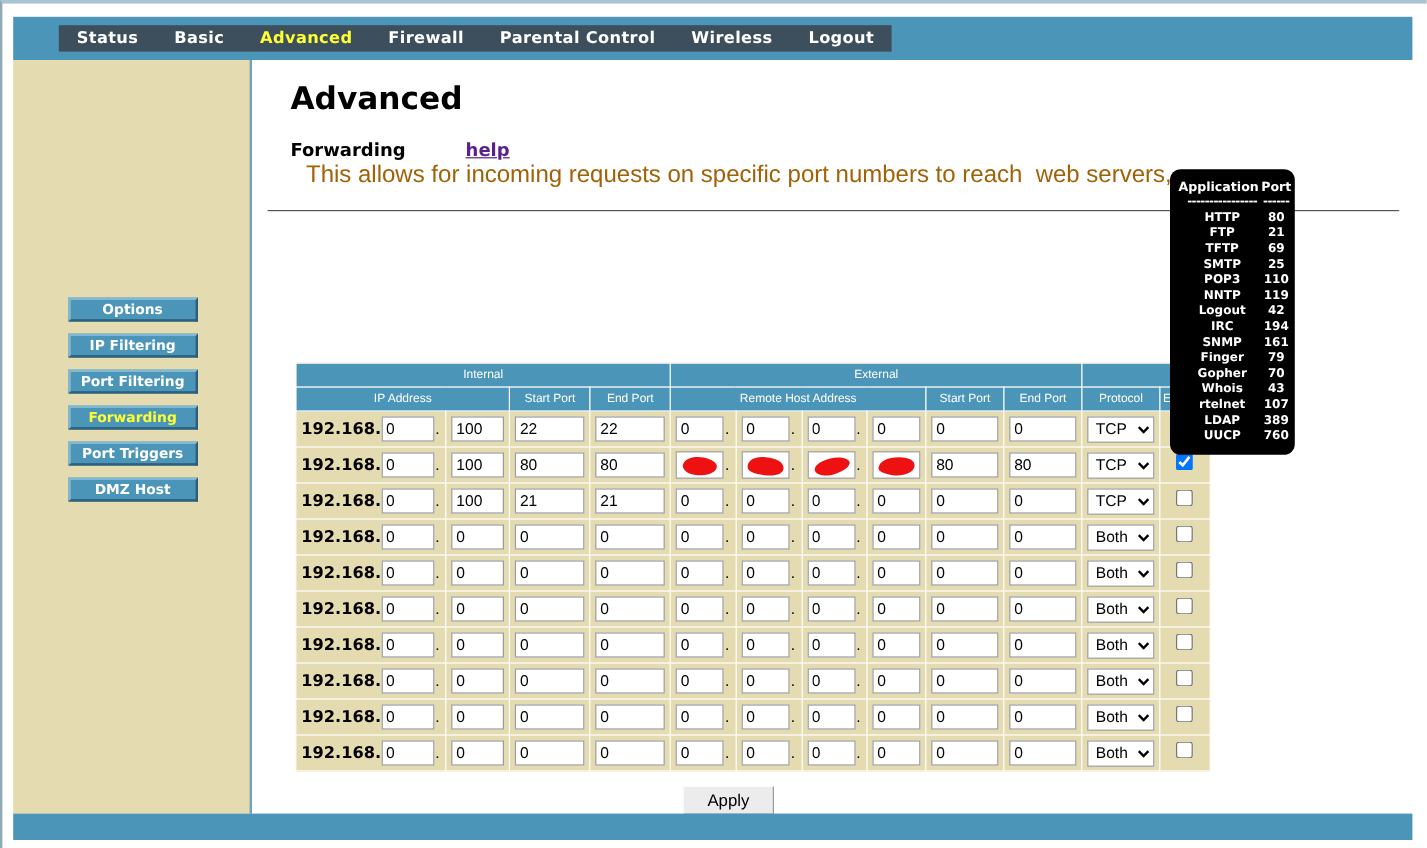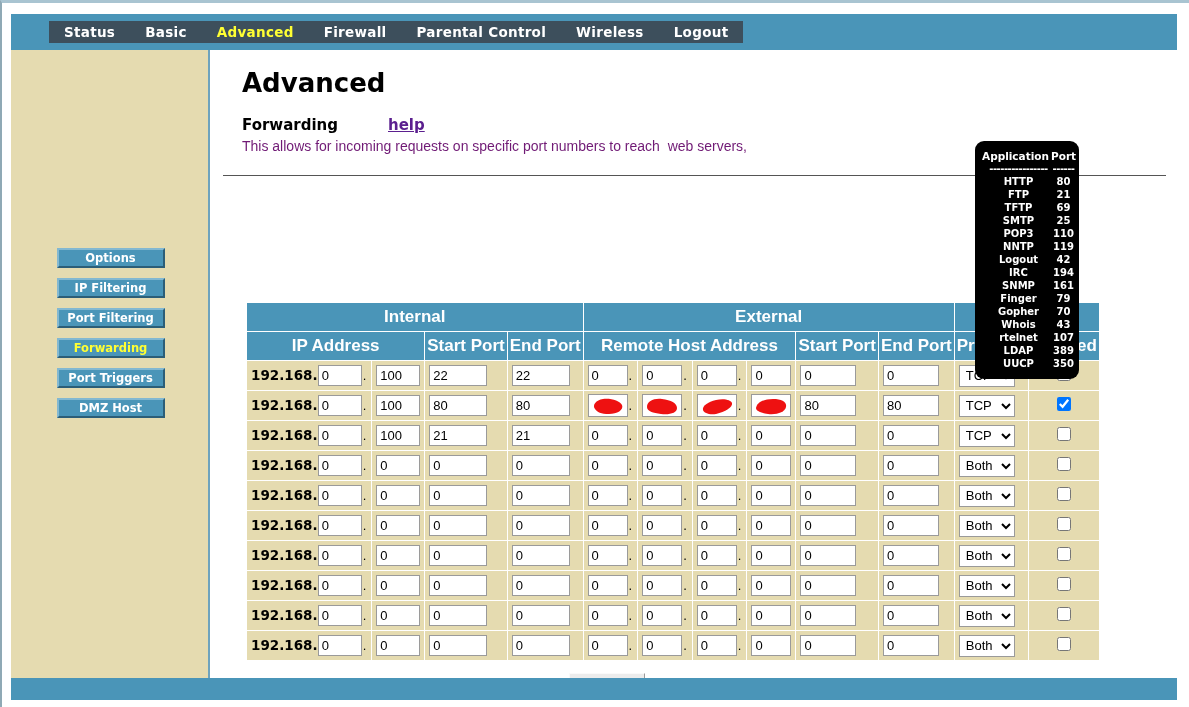--- a/index.html
+++ b/index.html
@@ -133,23 +133,23 @@
   }
   #helplink {
     color: #5b1f8f;
     font-family: "DejaVu Sans", sans-serif;
     font-weight: bold;
     font-size: 15px;
     text-decoration: underline;
     cursor: pointer;
   }
   .desc {
-    margin-left: 29px;
-    font-size: 14px;
-    color: #701a75;
+    margin-left: 42px;
+    font-size: 20px;
+    color: #a16207;
     line-height: 19px;
     white-space: pre;
   }
   #desc-block { margin-top: 3px; }
 
   #hrule {
     margin: 19px 0 0 10px;
     width: 943px;
     height: 0;
     border-top: 1px solid #555555;
@@ -157,22 +157,22 @@
 
   
   #table-wrap { position: absolute; left: 33px; top: 252px; }
   table#fwd {
     border-collapse: collapse;
     background: #e5dbb0;
   }
   table#fwd th {
     background: #4a95b8;
     color: #ffffff;
-    font-weight: bold;
-    font-size: 17px;
+    font-weight: normal;
+    font-size: 10px;
     border: 1px solid #ffffff;
     padding: 4px 2px;
     font-family: "Liberation Sans", sans-serif;
   }
   table#fwd th.title {
     font-weight: bold;
     font-size: 14px;
     padding: 5px 2px;
   }
   table#fwd td {
@@ -570,21 +570,21 @@
             <tr>
               <td class="app">rtelnet</td>
               <td class="prt">107</td>
             </tr>
             <tr>
               <td class="app">LDAP</td>
               <td class="prt">389</td>
             </tr>
             <tr>
               <td class="app">UUCP</td>
-              <td class="prt">350</td>
+              <td class="prt">760</td>
             </tr>
           </tbody>
       </table>
     </div>
 
   </div>
 
   <div id="footer"></div>
 
 </div>

